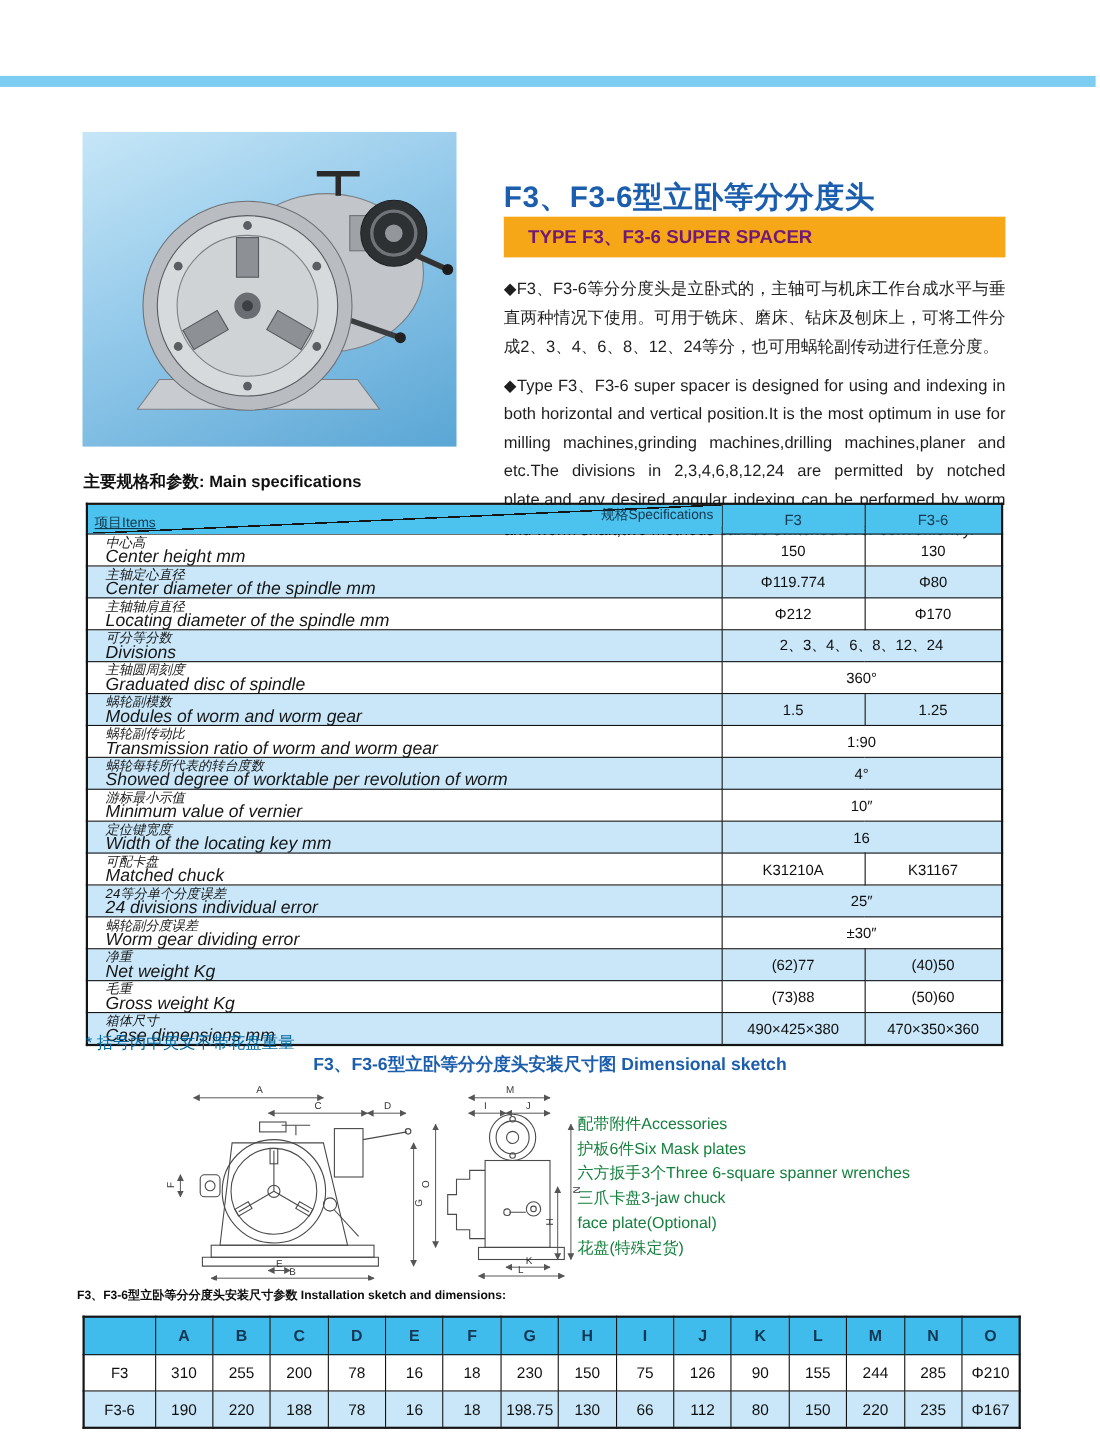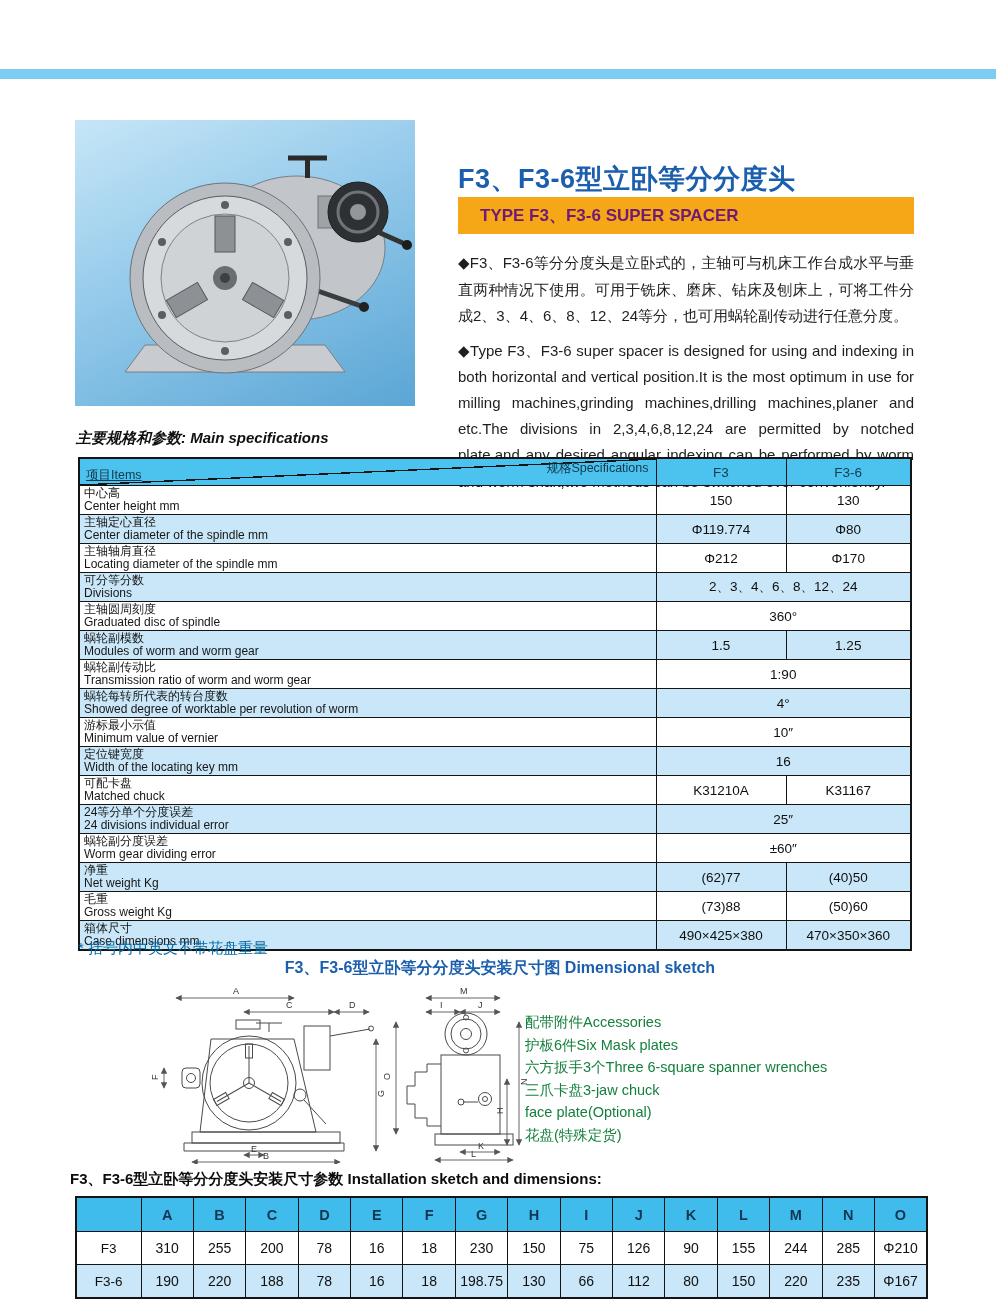--- a/index.html
+++ b/index.html
@@ -11,49 +11,49 @@
   .photo { position:absolute; left:75px; top:120px; width:340px; height:286px;
            background:linear-gradient(155deg,#c6e6f7 0%,#93c9ea 45%,#5aa6d5 100%); }
 
   .right-col { position:absolute; left:458px; top:116px; width:456px; }
   .title { font-size:27px; font-weight:bold; color:#1b5ead; letter-spacing:.5px;margin-top:45px; }
   .banner { height:37px; line-height:37px; background:#f5a717;
             color:#701a75; font-weight:bold; font-size:17px; padding-left:22px; }
   .desc { margin-top:16px; font-size:15px; line-height:1.78; color:#1e1e1e; text-align:justify; }
   .desc.en { margin-top:8px; line-height:1.74; }
 
-  .spec-heading { position:absolute; left:76px; top:429px; font-size:15px; font-weight:bold; color:#101010;font-style:italic; }
+  .spec-heading { position:absolute; left:76px; top:429px; font-size:15px; font-weight:bold; color:#101010; }
 
   table { border-collapse:collapse; table-layout:fixed; }
   .spec-table { position:absolute; left:78px; top:457px; width:832px; border:2px solid #141414; }
   .spec-table th, .spec-table td { border:1px solid #141414; }
   .spec-table th { background:#4cc2ee; height:26px; font-weight:normal; padding:0; }
   .th-diag { position:relative; }
   .diag-line { position:absolute; inset:0;
     background:linear-gradient(to bottom right, transparent calc(50% - .7px),
       #141414 calc(50% - .7px), #141414 calc(50% + .7px), transparent calc(50% + .7px)); }
   .items-label { position:absolute; left:6px; bottom:1px; font-size:12.5px; color:#14374b;text-decoration:underline; }
   .specs-label { position:absolute; right:7px; top:1px; font-size:12.5px; color:#14374b; }
   .col-head { font-size:13.5px; color:#153a52; text-align:center; }
-  .spec-table td.lbl { padding:1px 4px; height:28px; box-sizing:border-box; }
+  .spec-table td.lbl { padding:1px 16px; height:28px; box-sizing:border-box;font-style:italic; }
   .lbl .cn { font-size:12px; line-height:13px; color:#161616; }
-  .lbl .en { font-size:12px; line-height:13px; color:#161616; }
+  .lbl .en { font-size:16px; line-height:13px; color:#161616; }
   .spec-table td.val { text-align:center; font-size:13.5px; color:#0f0f0f; }
   tr.alt { background:#c9e7f8; }
 
   .note { position:absolute; left:78px; top:939px; font-size:15px; color:#0369a1; }
 
   .sketch-heading { position:absolute; left:0; top:958px; width:1000px; text-align:center;
                     font-size:16px; font-weight:bold; color:#1b5ead; }
   .sketch-svg { position:absolute; left:148px; top:982px; }
 
   .accessories { position:absolute; left:525px; top:1011px; font-size:14.5px;
                  line-height:22.5px; color:#15803d; }
 
-  .dim-heading { position:absolute; left:70px; top:1170px; font-size:15px; font-weight:bold; color:#0c0c0c; }
+  .dim-heading { position:absolute; left:70px; top:1170px; font-size:11px; font-weight:bold; color:#0c0c0c; }
   .dim-table { position:absolute; left:75px; top:1196px; width:853px; border:2px solid #141414; }
   .dim-table th, .dim-table td { border:1px solid #141414; }
   .dim-table th { background:#3fbcec; height:31px; font-size:14.5px; font-weight:bold; color:#133753; }
   .dim-table td { height:30px; text-align:center; font-size:14px; color:#101010; }
   .dim-table td.rname { font-size:13.5px; }
   tr.f36row { background:#c9e7f8; }
 
   .sk { stroke:#4a4a4a; fill:none; stroke-width:1; }
   .dim { stroke:#555; fill:none; stroke-width:.9; }
   .dimtxt { font-size:9px; fill:#333; font-family:"Liberation Sans",sans-serif; }
@@ -218,21 +218,21 @@
             <div class="cn">24等分单个分度误差</div>
             <div class="en">24 divisions individual error</div>
           </td>
       <td class="val" colspan="2">25″</td>
     </tr>
     <tr>
       <td class="lbl">
             <div class="cn">蜗轮副分度误差</div>
             <div class="en">Worm gear dividing error</div>
           </td>
-      <td class="val" colspan="2">±60″</td>
+      <td class="val" colspan="2">±30″</td>
     </tr>
     <tr class="alt">
       <td class="lbl">
             <div class="cn">净重</div>
             <div class="en">Net weight Kg</div>
           </td>
       <td class="val">(62)77</td>
       <td class="val">(40)50</td>
     </tr>
     <tr>

